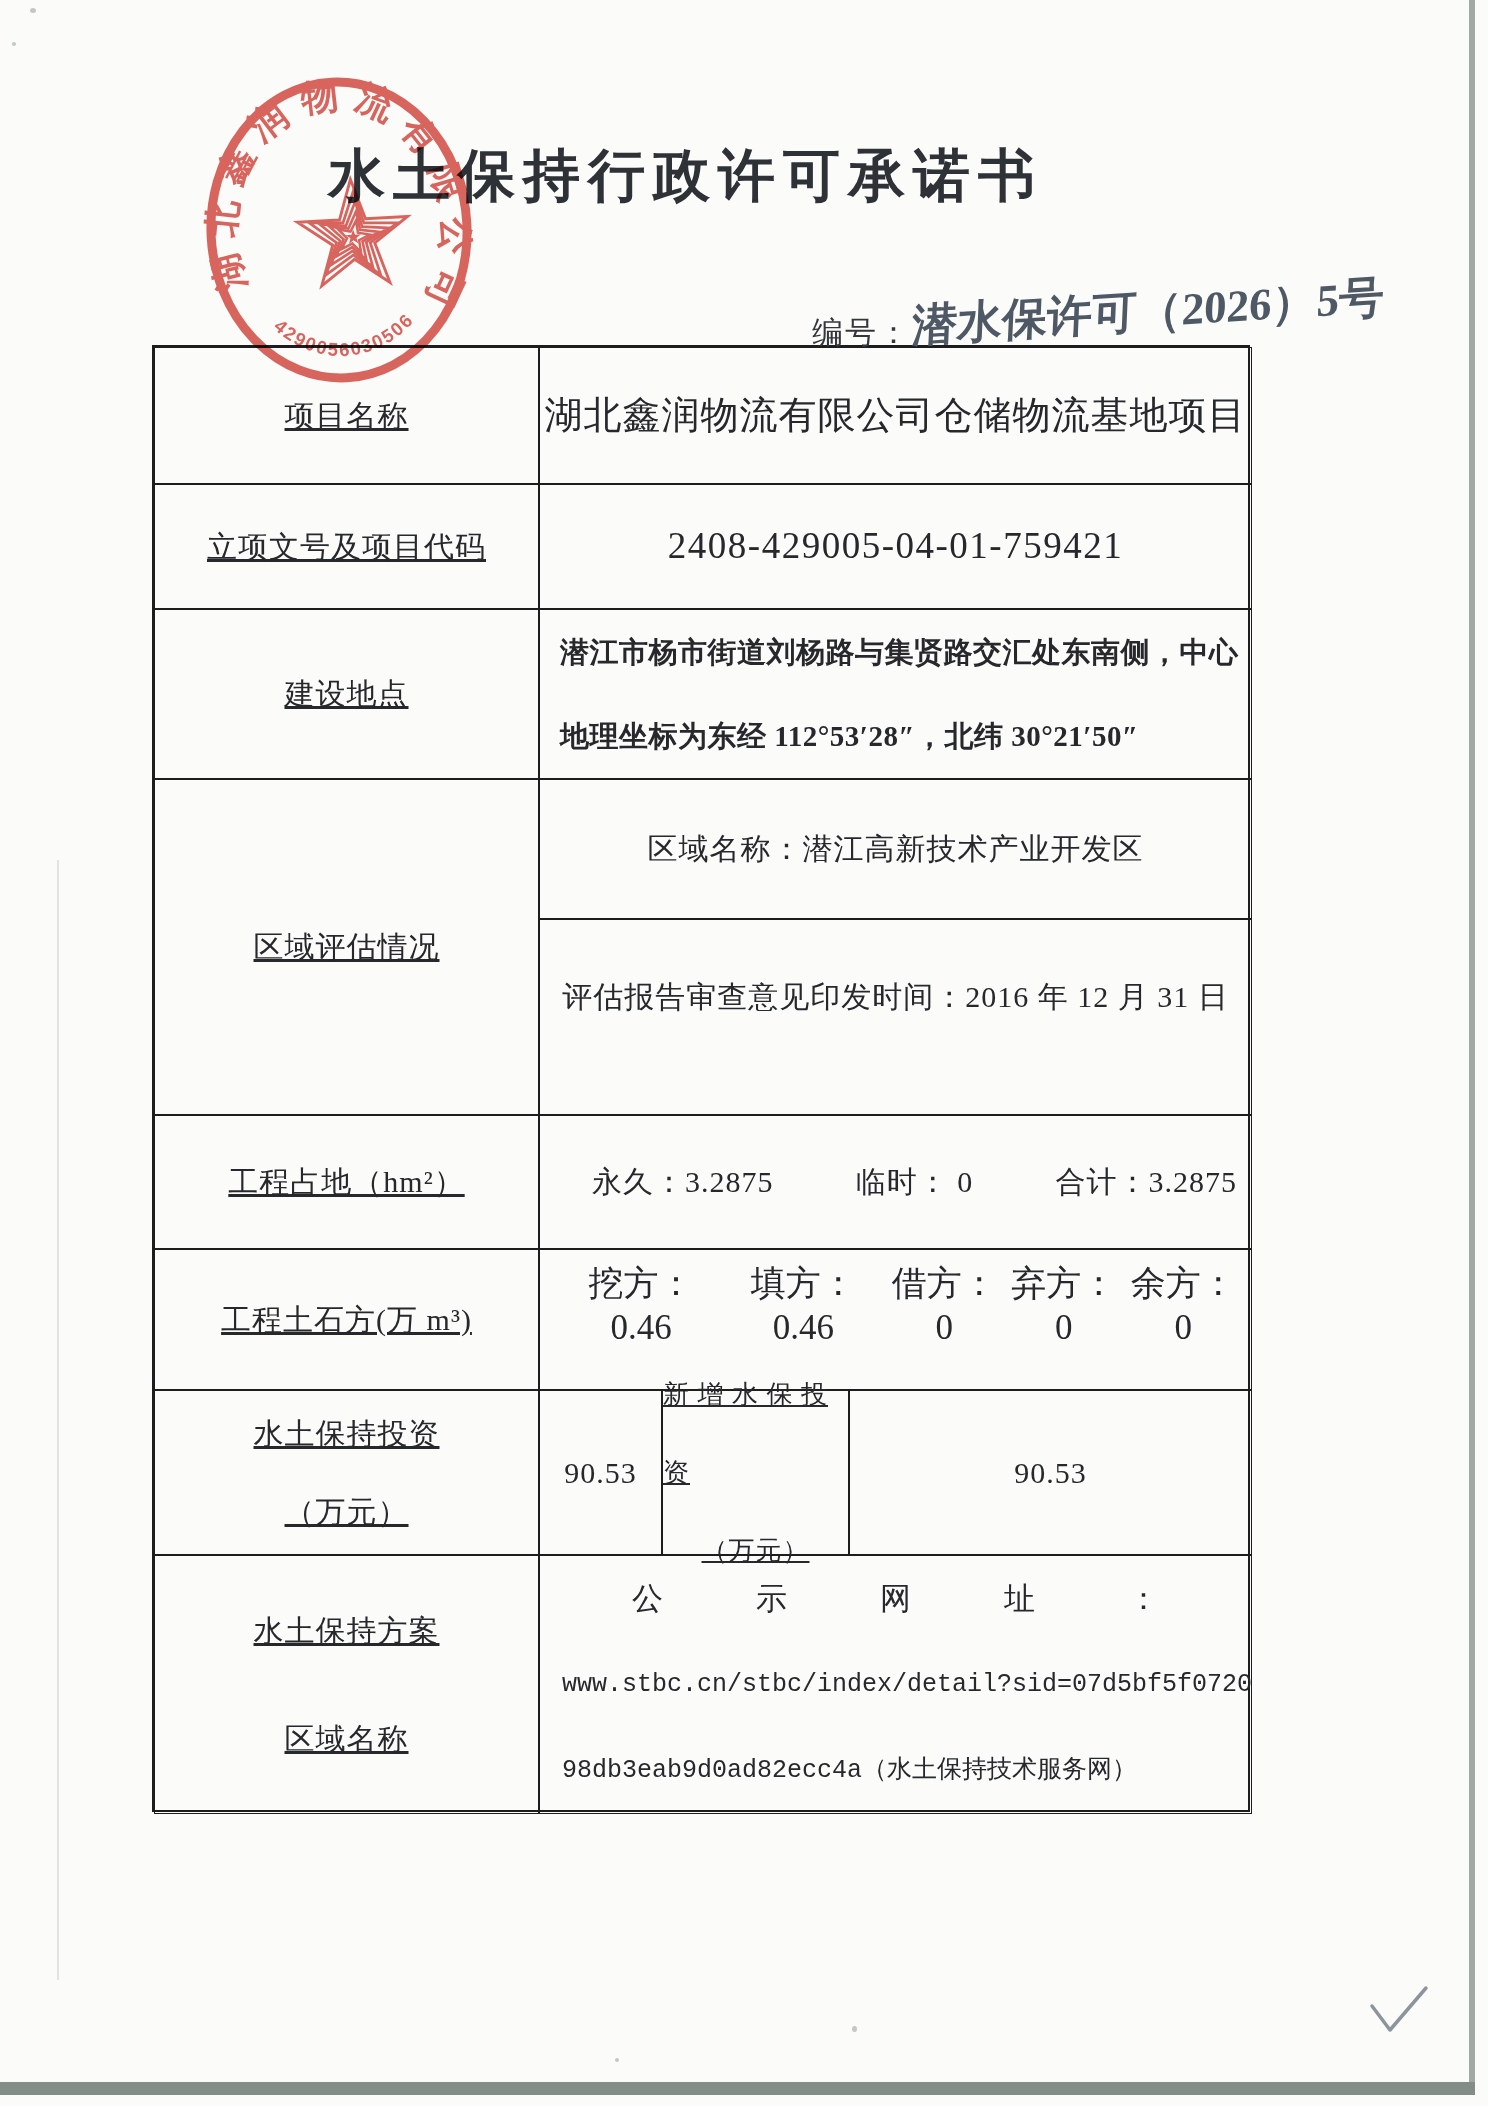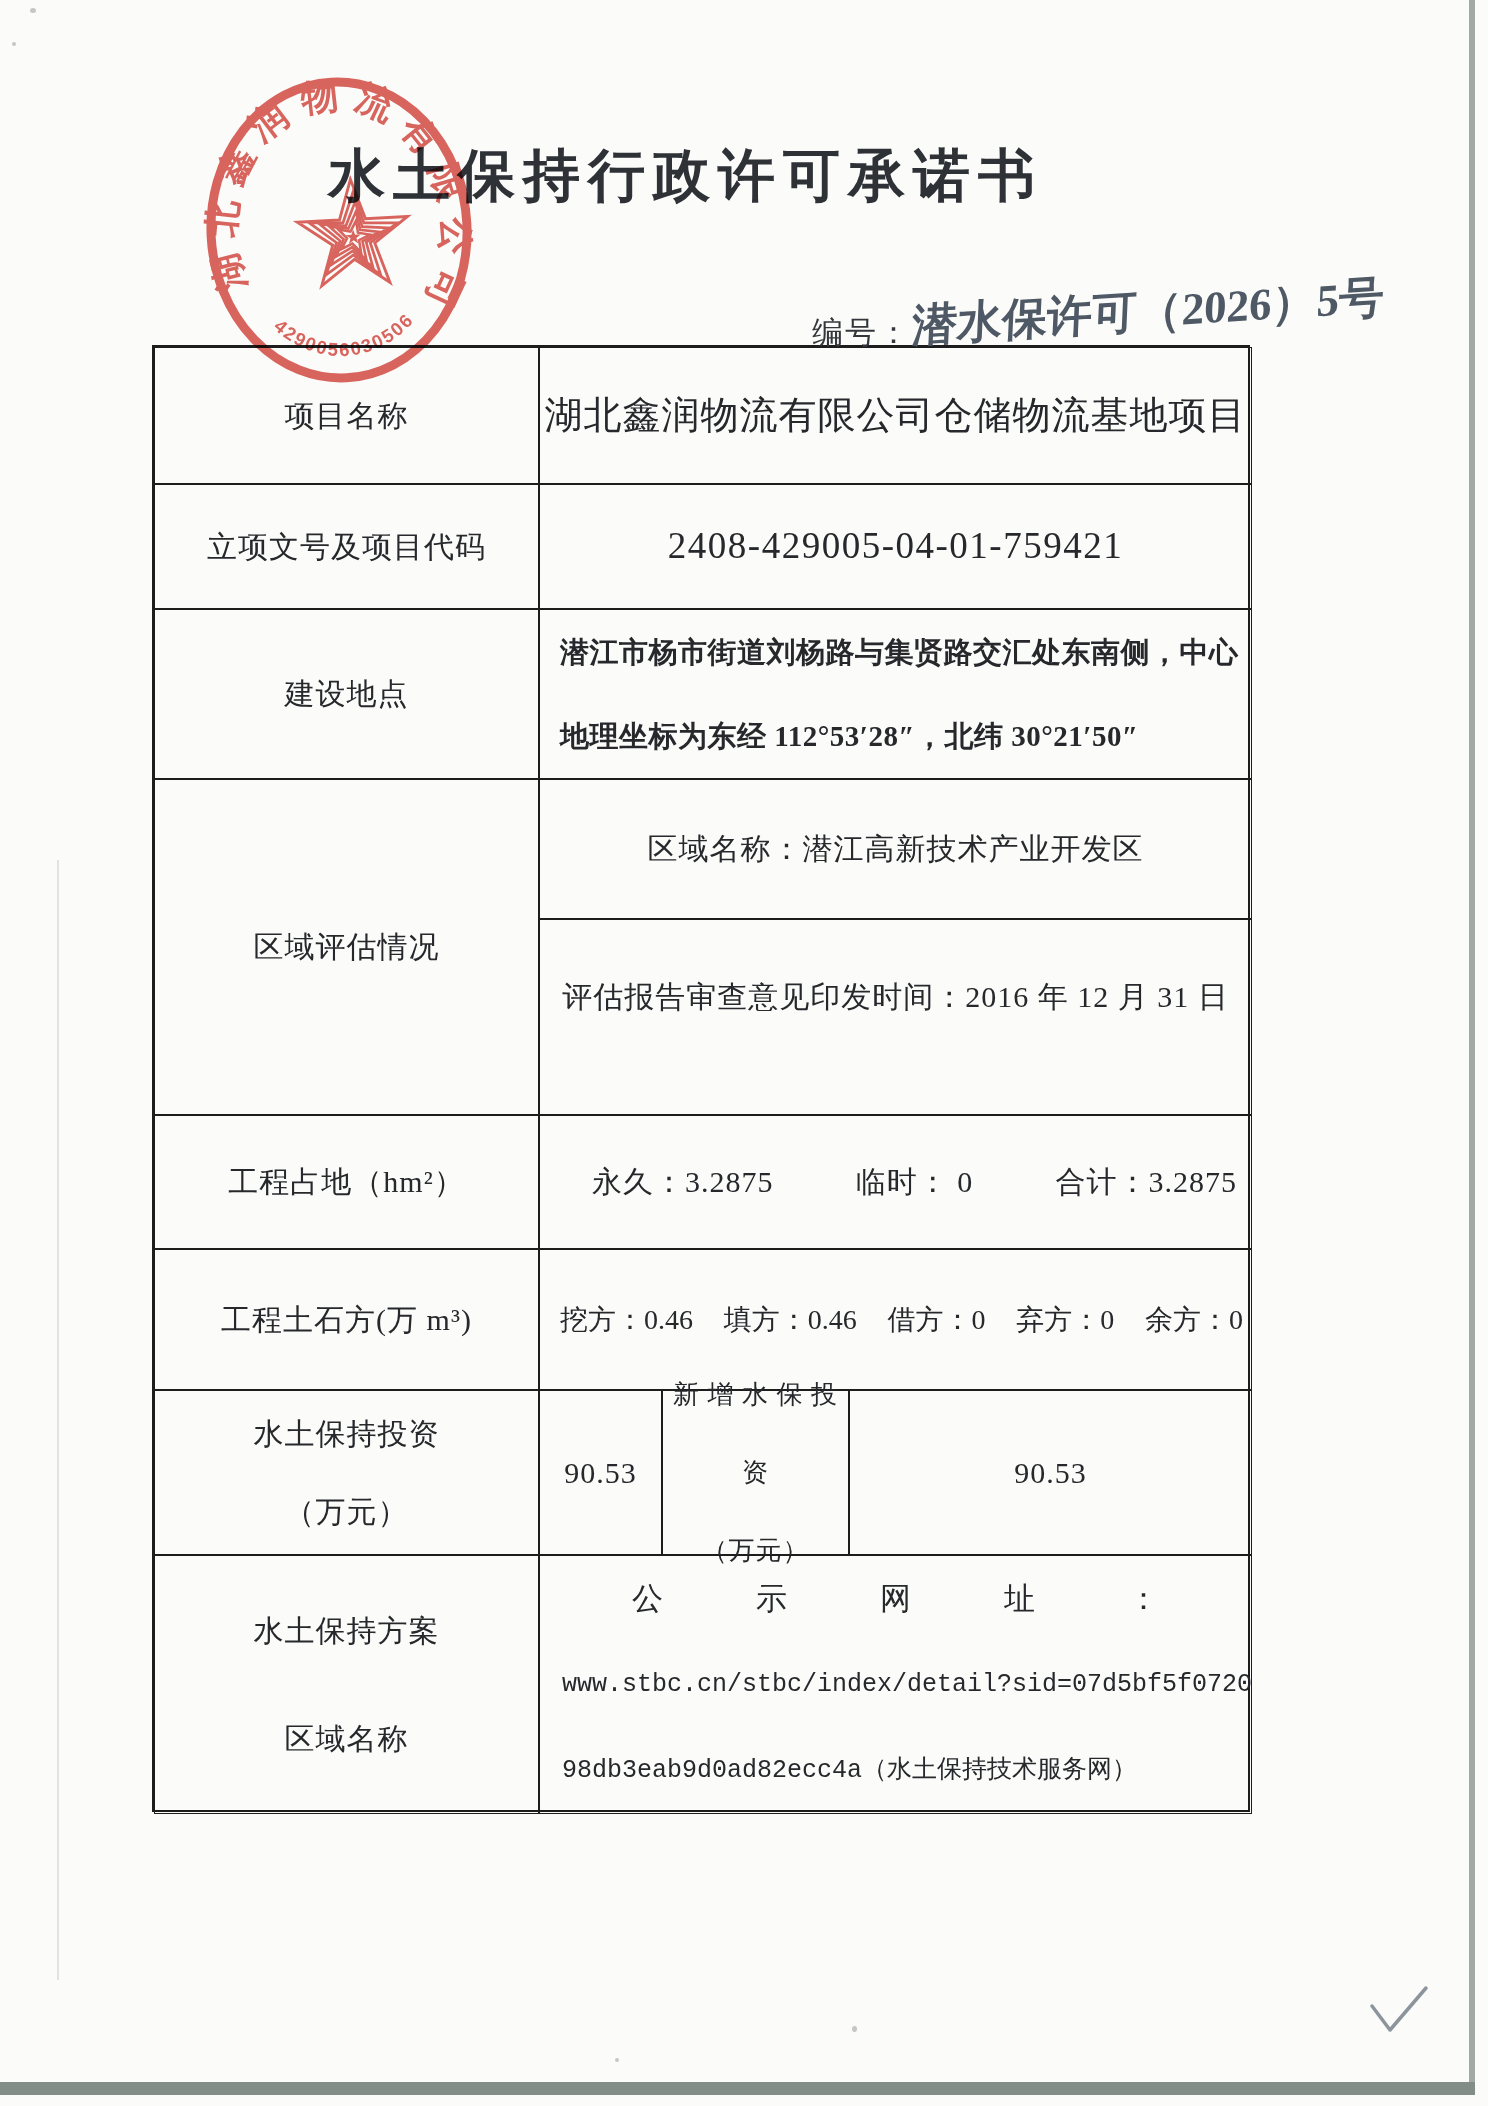--- a/index.html
+++ b/index.html
@@ -37,29 +37,29 @@
     display:grid;box-sizing:border-box;
     grid-template-columns:385px 123px 187px 403px;
     grid-template-rows:137px 125px 170px 140px 196px 134px 141px 165px 259px;
     border:2px solid #1d1d1d;background:transparent;
   }
   .cell{
     border:1px solid #1d1d1d;box-sizing:border-box;
     display:flex;flex-direction:column;justify-content:center;align-items:center;
     font-size:30px;letter-spacing:1px;line-height:1.25;
   }
-  .label-cell{text-align:center;}
+  .label-cell{text-decoration:underline;}
   .value-cell{text-align:center;}
   .v-name{font-size:38px;}
   .v-code{font-size:37px;letter-spacing:1.5px;font-family:"Liberation Serif","DejaVu Serif",serif;}
   .v-addr{align-items:stretch;text-align:left;padding:0 20px;font-size:29px;line-height:84px;letter-spacing:0.5px;font-weight:bold;}
   .v-addr div{white-space:nowrap;}
   .v-date{padding-bottom:40px;}
   .v-occ{flex-direction:row;justify-content:space-between;padding:0 14px 0 52px;align-items:center;}
-  .v-earth{flex-direction:row;justify-content:space-between;padding:0 8px 0 20px;align-items:center;font-size:28px;letter-spacing:0;}
+  .v-earth{flex-direction:row;justify-content:space-between;padding:12px 8px 0 20px;align-items:flex-start;font-size:35px;letter-spacing:0;}
   .two-line{line-height:78px;}
   .sub-invest{font-size:26px;letter-spacing:1px;line-height:78px;}
   .v-pub{align-items:stretch;text-align:left;line-height:86px;font-size:31px;}
   .v-pub .pub-line1{text-align:center;letter-spacing:0;white-space:pre;}
   .v-pub .pub-url{
     font-family:"Liberation Mono","DejaVu Sans Mono",monospace;
     font-size:25px;padding-left:22px;letter-spacing:0;white-space:nowrap;
   }
   .lbl-pub{line-height:85px;gap:23px;}
   

